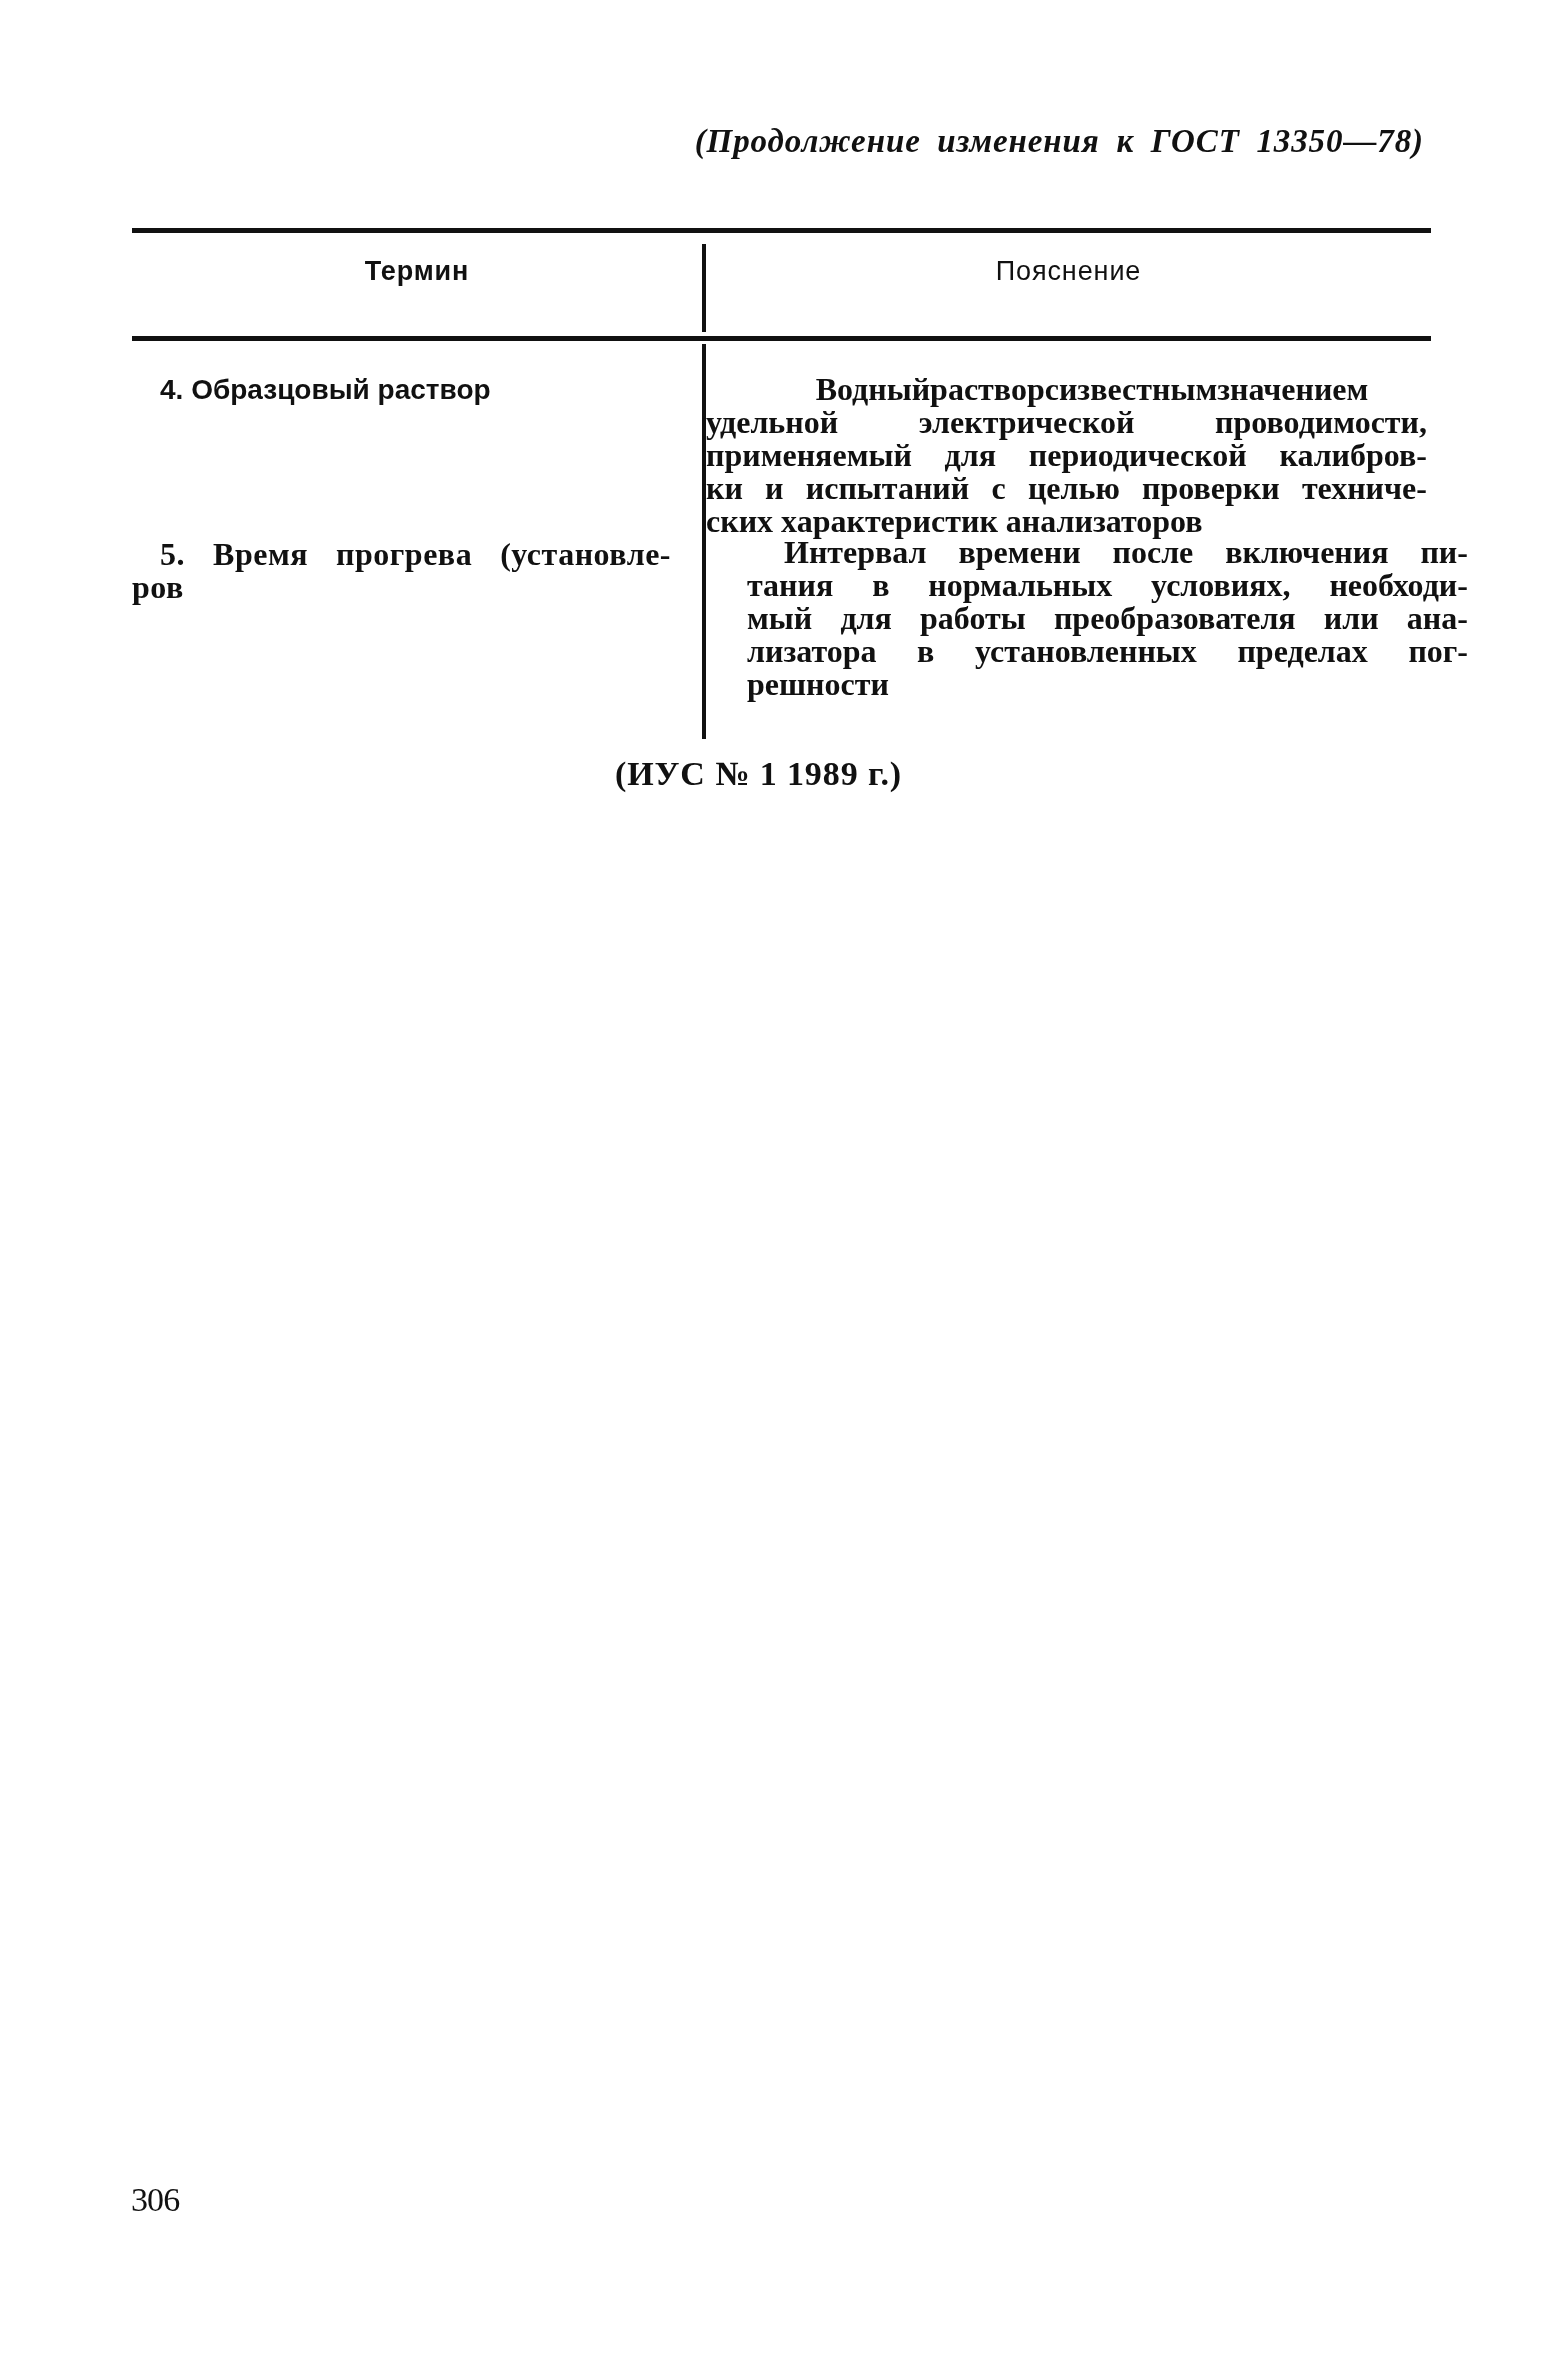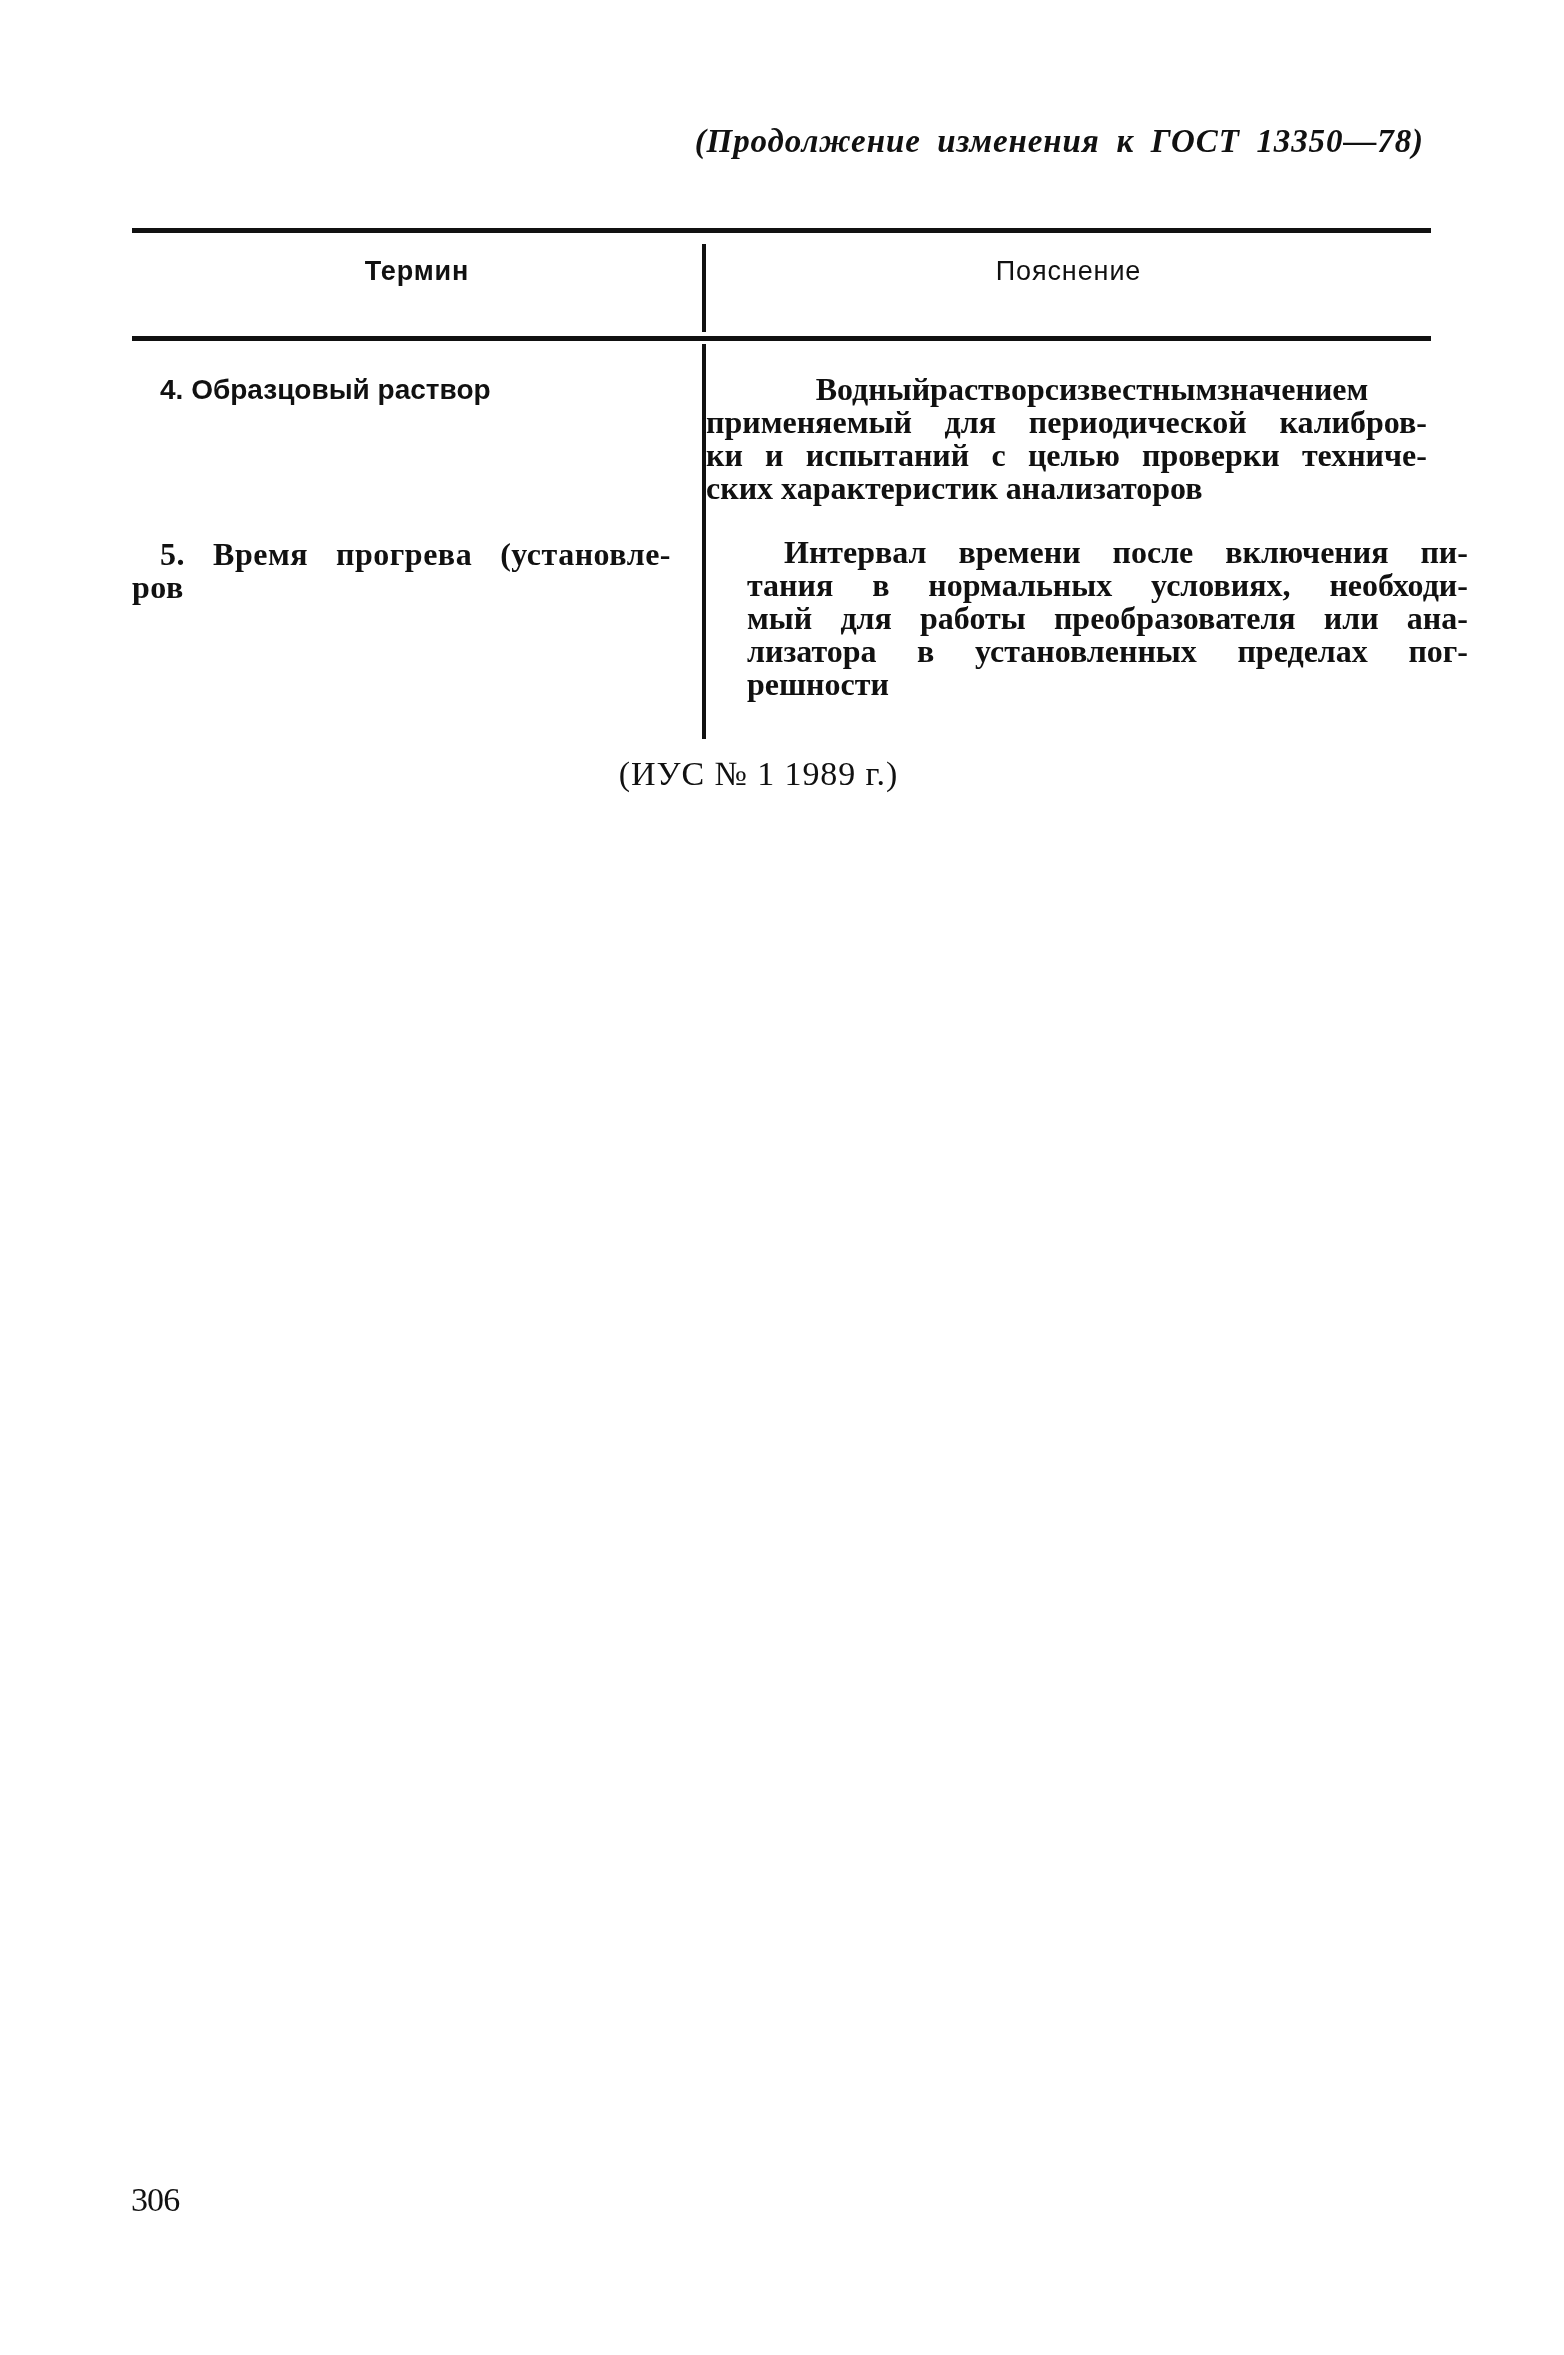--- a/index.html
+++ b/index.html
@@ -84,21 +84,21 @@
       justify-content: space-between;
       white-space: nowrap;
     }
     .source-note {
       position: absolute;
       top: 755px;
       left: 0;
       width: 1470px;
       text-align: center;
       font-size: 34px;
-      font-weight: normal;
+      font-weight: bold;
       padding-left: 47px;
       box-sizing: border-box;
       letter-spacing: 0.9px;
     }
     .page-number {
       position: absolute;
       top: 2181px;
       left: 131px;
       font-size: 34px;
       letter-spacing: -0.9px;
@@ -125,20 +125,25 @@
       <span class="indent"></span>
       <span style="flex:1; display:flex; justify-content:center;">
           <span>Водный</span>
           <span>раствор</span>
           <span>с</span>
           <span>известным</span>
           <span>значением</span>
         </span>
     </span>
     <span class="justify-line">
+        <span>удельной</span>
+        <span>электрической</span>
+        <span>проводимости,</span>
+      </span>
+    <span class="justify-line">
         <span>применяемый</span>
         <span>для</span>
         <span>периодической</span>
         <span>калибров-</span>
       </span>
     <span class="justify-line">
         <span>ки</span>
         <span>и</span>
         <span>испытаний</span>
         <span>с</span>

